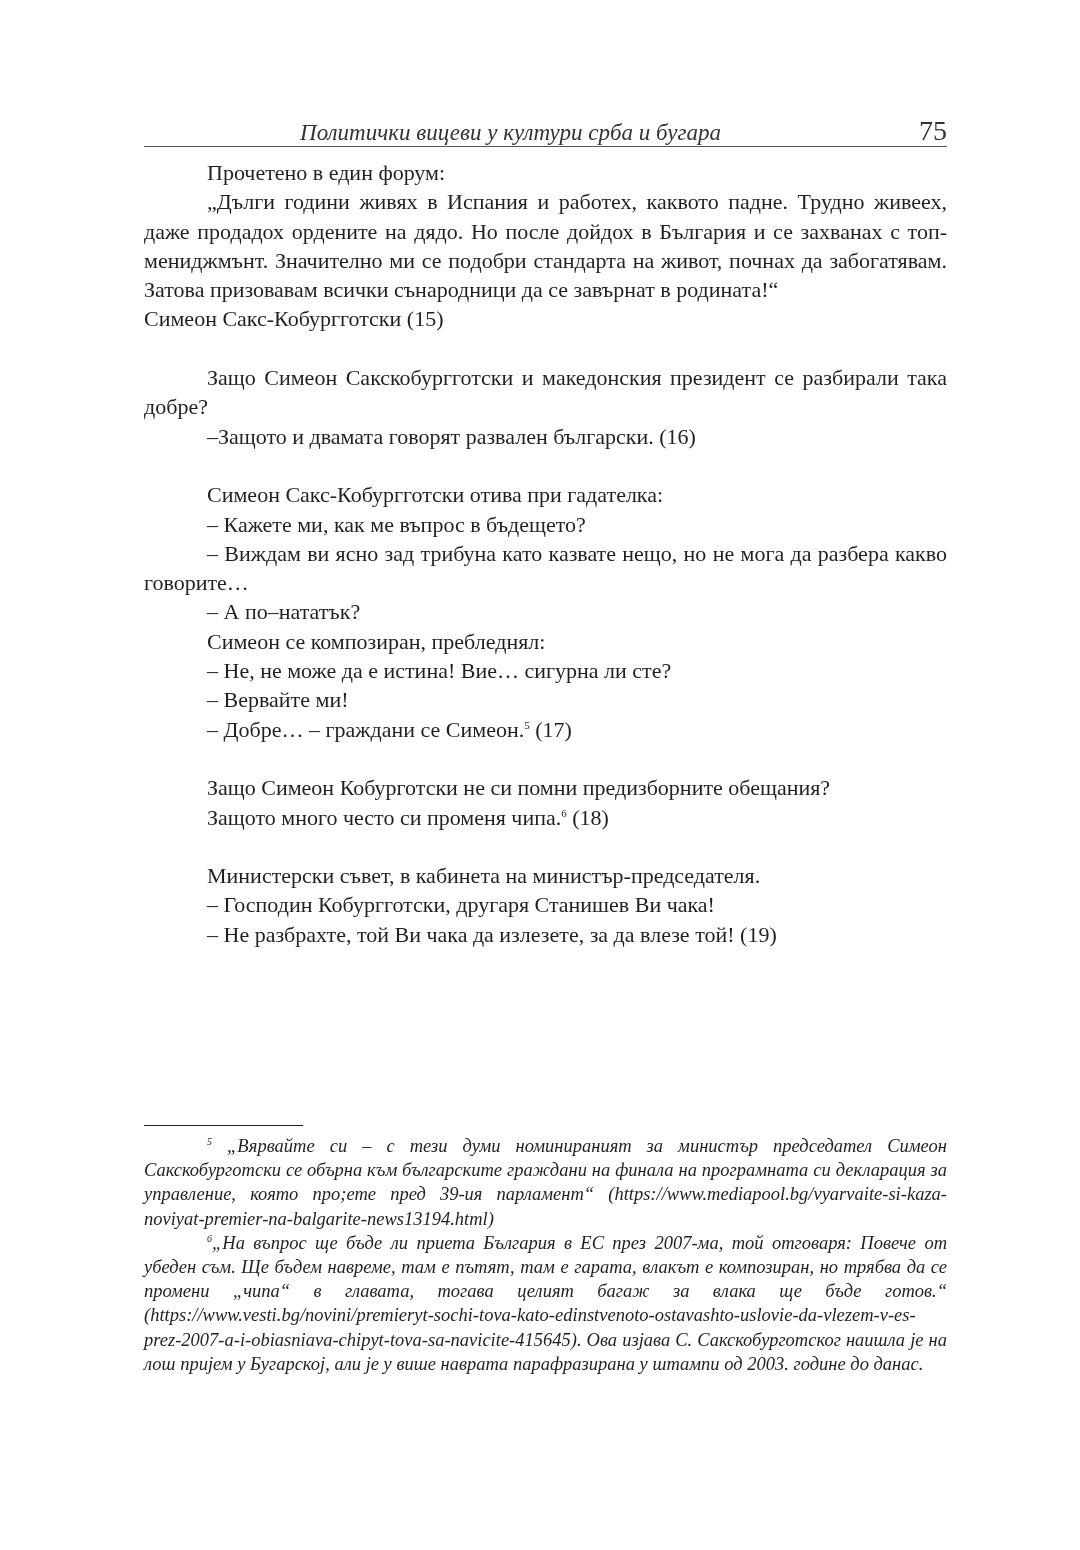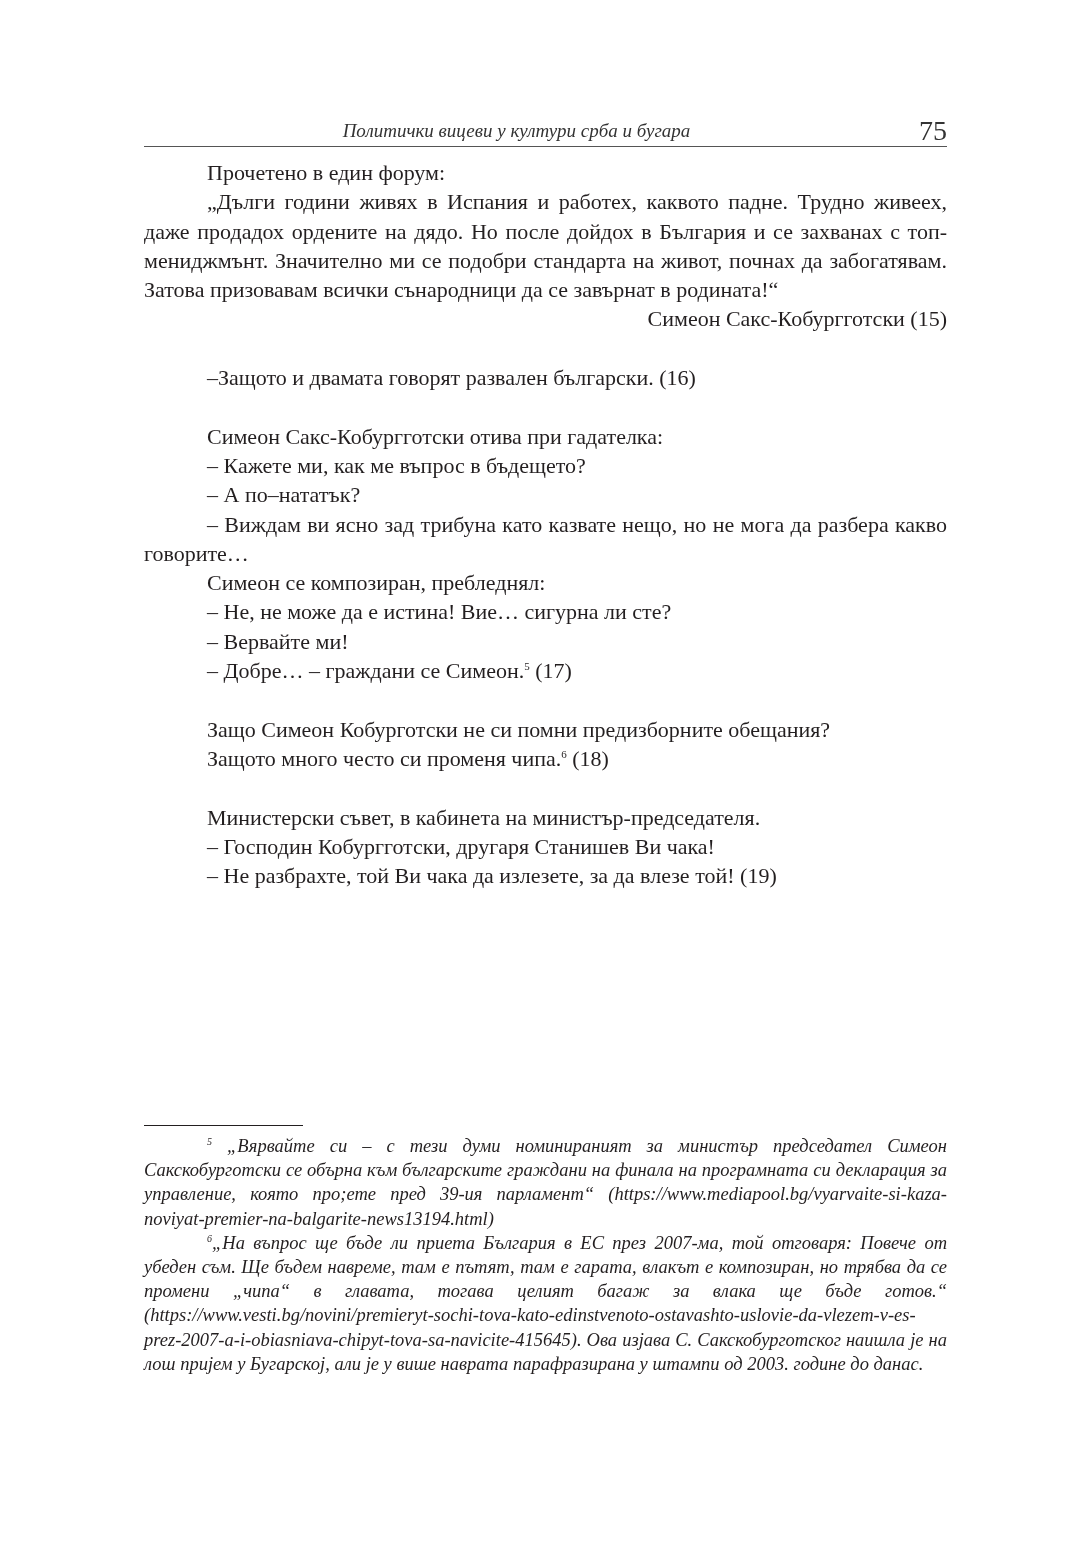--- a/index.html
+++ b/index.html
@@ -20,46 +20,46 @@
     .running-head {
       position: absolute;
       top: 114px;
       left: 0;
       width: 803px;
       height: 32px;
       border-bottom: 1.5px solid #555;
     }
     .running-title {
       position: absolute;
-      left: 10px;
+      left: 4px;
       width: 725px;
       text-align: center;
       top: 6px;
       font-style: italic;
-      font-size: 19px;
+      font-size: 23px;
       color: #333;
     }
     .page-number {
       position: absolute;
       right: 0;
       top: 1px;
       font-size: 28px;
       color: #333;
     }
     .body-text {
       position: absolute;
       top: 158px;
       left: 0;
       width: 803px;
       font-size: 22px;
       line-height: 29.3px;
     }
     p { margin: 0; }
     .ind { text-indent: 63px; text-align: justify; text-align-last: left; }
-    .right { text-align: right; }
+    .right { }
     .gap { height: 29.3px; }
     sup { font-size: 11px; vertical-align: 8px; line-height: 0; }
     .fn-rule {
       position: absolute;
       top: 1125px;
       left: 0;
       width: 159px;
       border-top: 1.5px solid #231f20;
     }
     .footnotes {
@@ -87,29 +87,30 @@
   <div class="body-text">
 
     <div>
       <p class="ind">Прочетено в един форум:</p>
       <p class="ind">„Дълги години живях в Испания и работех, каквото падне. Трудно живеех, даже продадох ордените на дядо. Но после дойдох в България и се захванах с топ-мениджмънт. Значително ми се подобри стандарта на живот, почнах да забогатявам. Затова призовавам всички сънародници да се завърнат в родината!“</p>
       <p class="right">Симеон Сакс-Кобургготски (15)</p>
     </div>
     <div class="gap"></div>
 
     <div>
+      <p class="ind">Защо Симеон Сакскобургготски и македонския президент се разбирали така добре?</p>
       <p class="ind">–Защото и двамата говорят развален български. (16)</p>
     </div>
     <div class="gap"></div>
 
     <div>
       <p class="ind">Симеон Сакс-Кобургготски отива при гадателка:</p>
       <p class="ind">– Кажете ми, как ме въпрос в бъдещето?</p>
+      <p class="ind">– Виждам ви ясно зад трибуна като казвате нещо, но не мога да разбера какво говорите…</p>
       <p class="ind">– А по–нататък?</p>
-      <p class="ind">– Виждам ви ясно зад трибуна като казвате нещо, но не мога да разбера какво говорите…</p>
       <p class="ind">Симеон се композиран, пребледнял:</p>
       <p class="ind">– Не, не може да е истина! Вие… сигурна ли сте?</p>
       <p class="ind">– Вервайте ми!</p>
       <p class="ind"><span>– Добре… – граждани се Симеон.</span><sup>5</sup><span> (17)</span></p>
     </div>
     <div class="gap"></div>
 
     <div>
       <p class="ind">Защо Симеон Кобурготски не си помни предизборните обещания?</p>
       <p class="ind"><span>Защото много често си променя чипа.</span><sup>6</sup><span> (18)</span></p>

